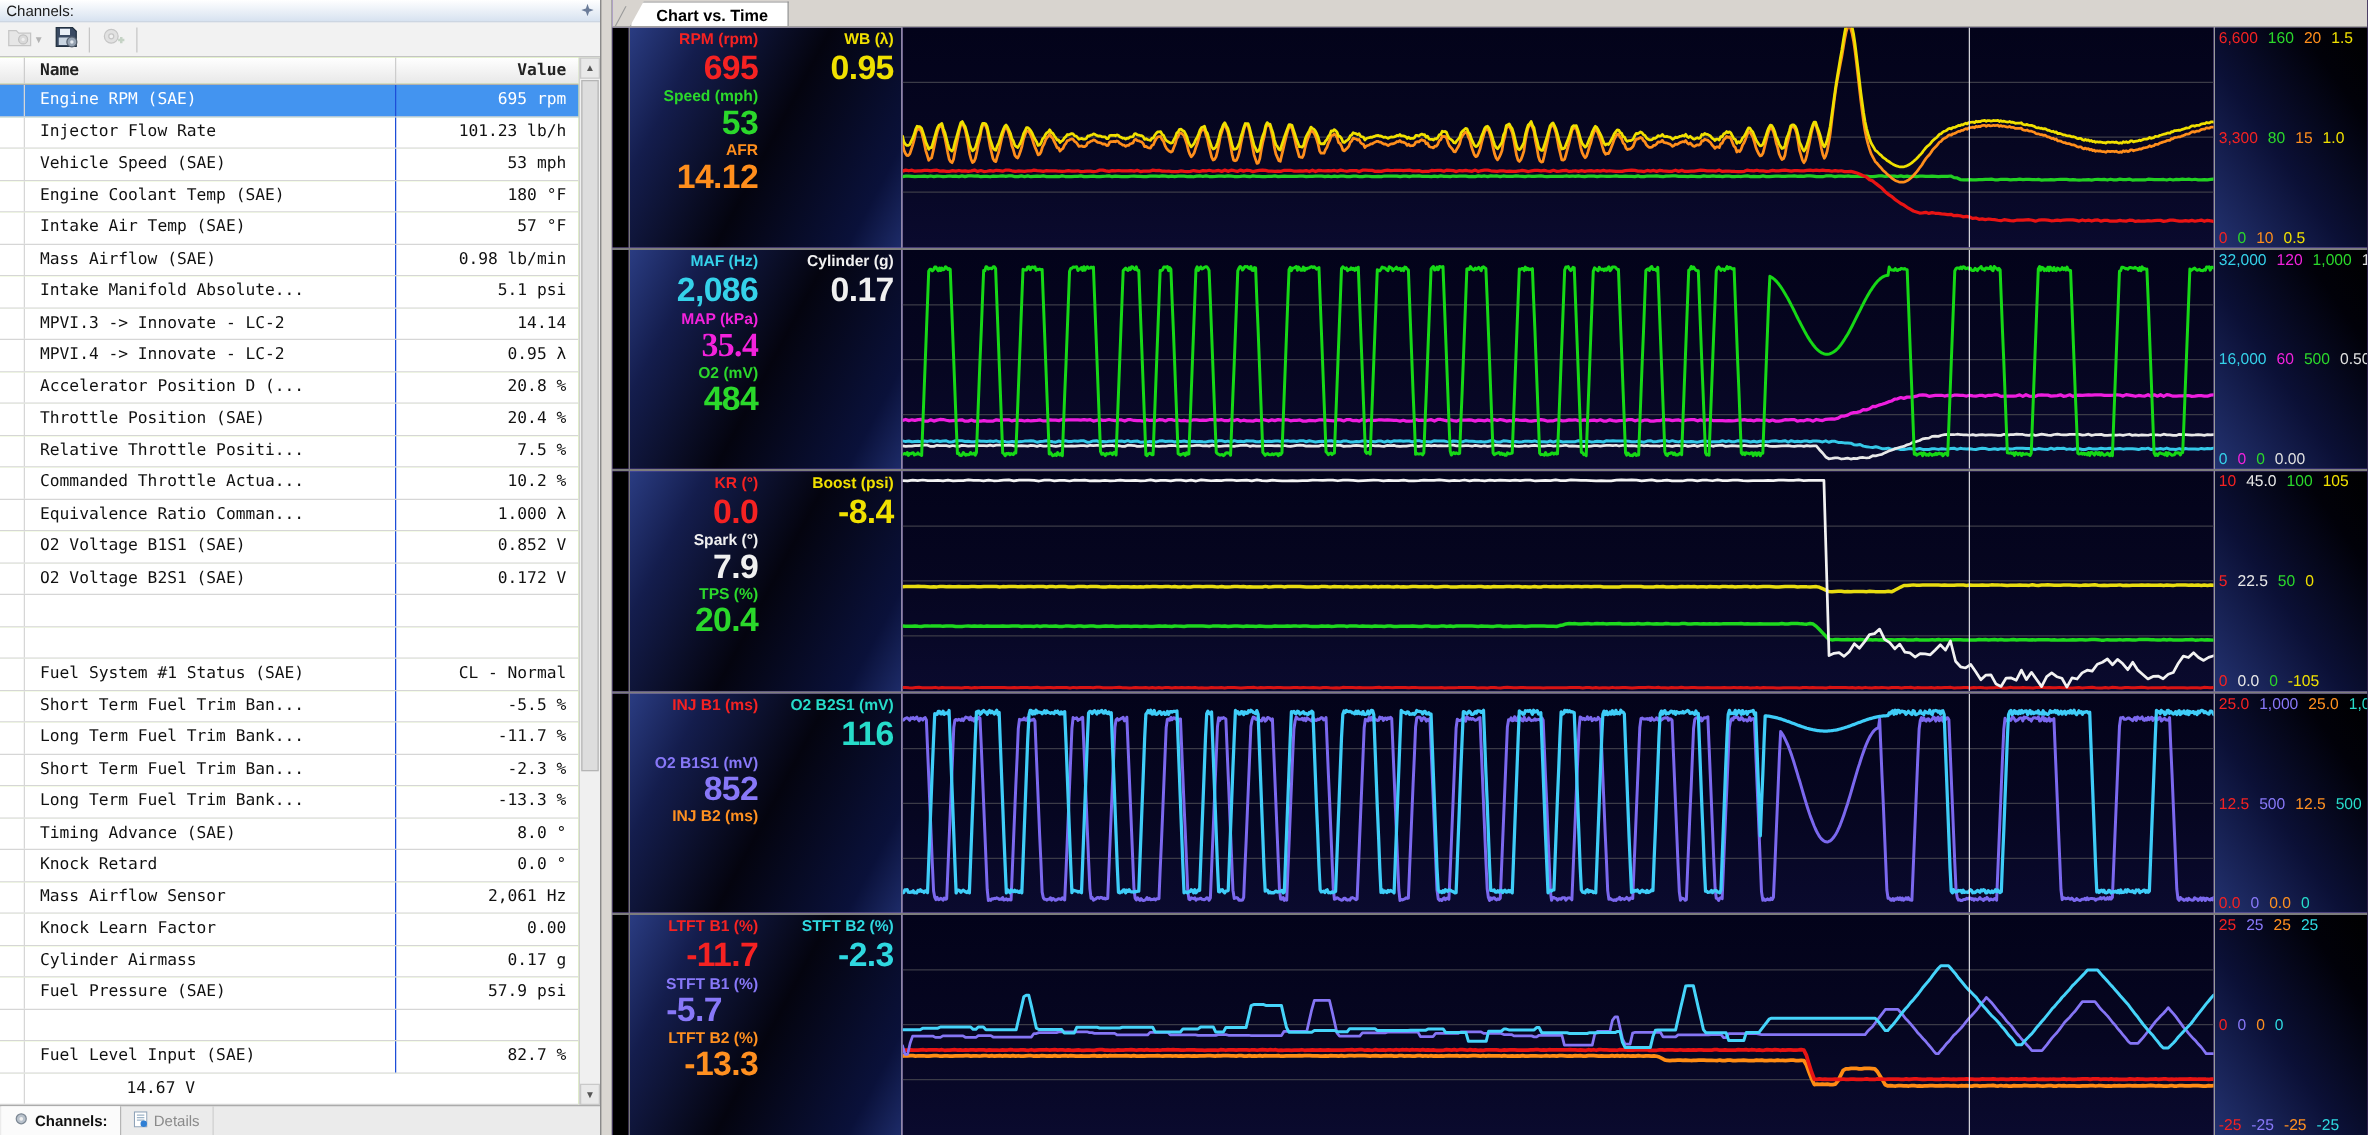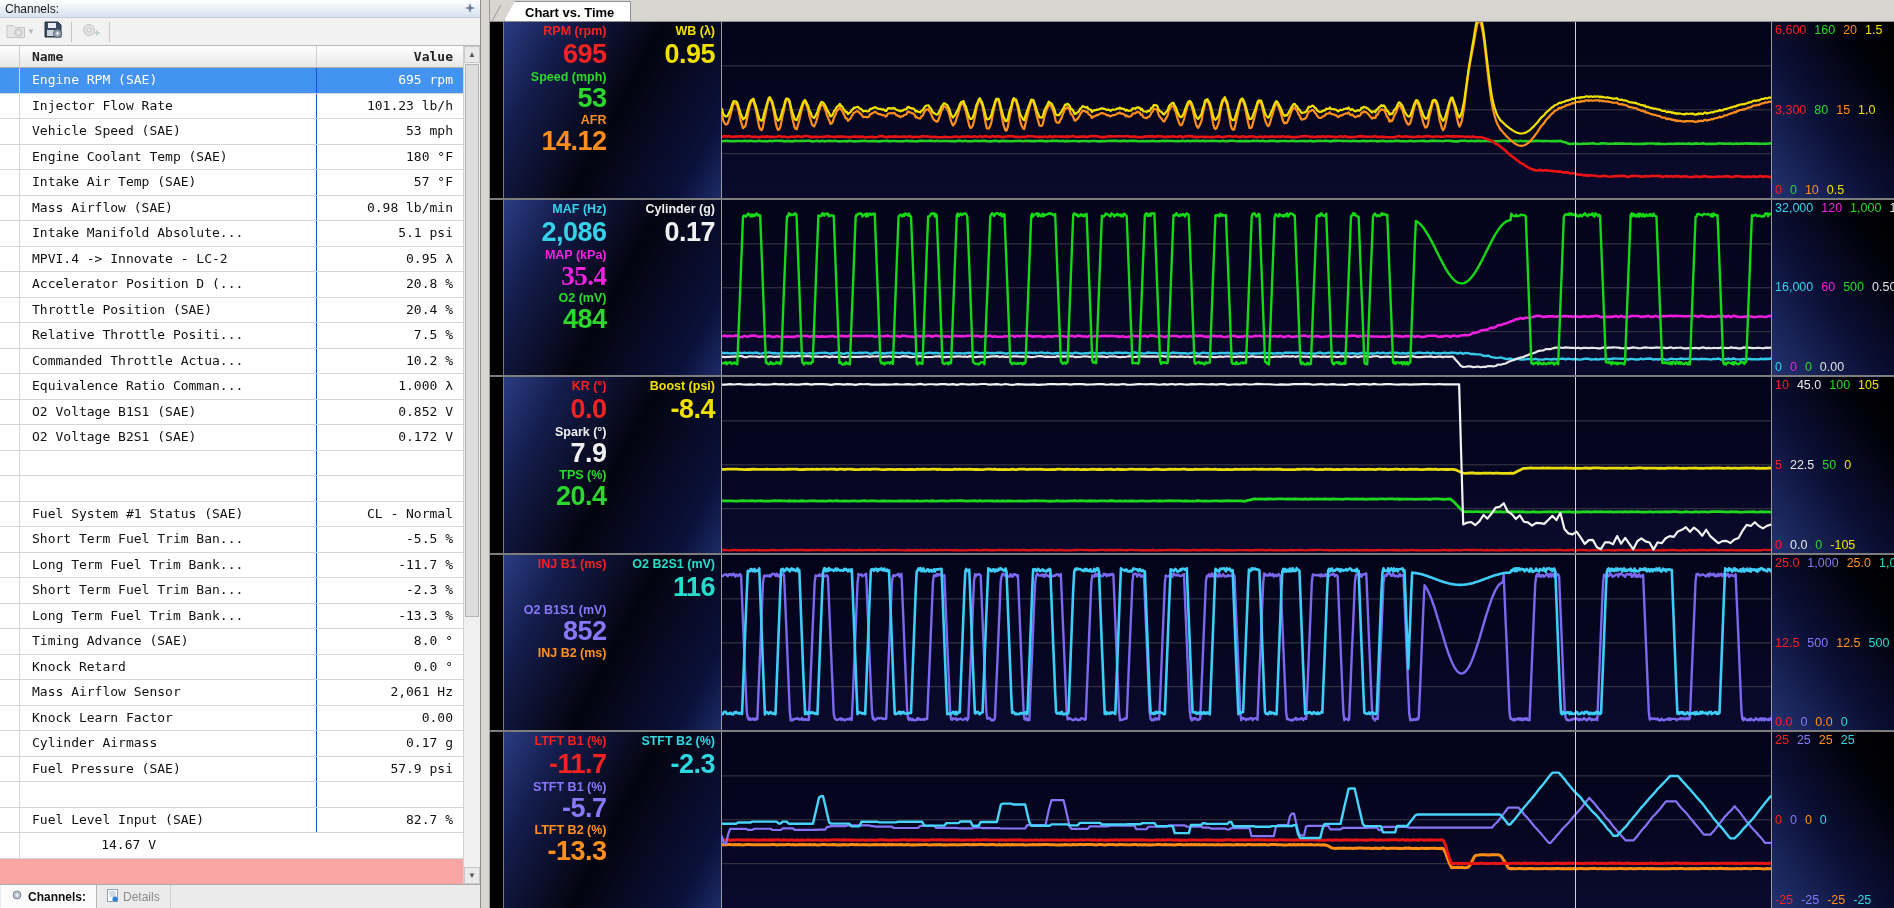--- a/index.html
+++ b/index.html
@@ -6,21 +6,21 @@
 *{box-sizing:border-box}
 .app{width:1894px;height:908px;display:flex;overflow:hidden;font-family:"Liberation Sans",sans-serif;background:#000;position:relative}
 
 .left{width:481px;background:#f2f2f2;display:flex;flex-direction:column;border-right:1px solid #8a8a8a}
 .ptitle{height:18px;background:linear-gradient(#ffffff,#d7e2f0);font-size:12px;color:#1a1a1a;display:flex;align-items:center;justify-content:space-between;padding:0 5px;border-bottom:1px solid #c3cedd;flex:none}
 .toolbar{height:28px;display:flex;align-items:center;gap:2px;padding:0 3px;background:#f2f2f2;border-bottom:1px solid #b5b5b5;flex:none}
 .tbtn{height:24px;display:flex;align-items:center;justify-content:center;padding:0 3px;border-radius:2px}
 .tbtn.dis{opacity:.5}
 .tsep{width:1px;height:20px;background:#c6c6c6;margin:0 3px}
 .caret{font-size:8px;color:#777;margin-left:1px}
-.table-area{flex:1;display:flex;min-height:0;background:#fca5a5}
+.table-area{flex:1;display:flex;min-height:0;background:#bef264}
 .tmain{flex:1;display:flex;flex-direction:column;min-width:0}
 .thead{height:22px;display:flex;background:linear-gradient(#ffffff,#e8e8e8);border-bottom:1px solid #b0b0b0;font:bold 13px "DejaVu Sans Mono",monospace;color:#222;flex:none}
 .th-m{width:20px;border-right:1px solid #cdcdcd}
 .th-n{flex:1;padding:3px 0 0 12px;border-right:1px solid #cdcdcd}
 .th-v{width:146px;text-align:right;padding:3px 10px 0 0}
 .tbody{flex:1;overflow:hidden;font:13px "DejaVu Sans Mono",monospace;color:#111}
 .trow{height:25.5px;display:flex;border-bottom:1px solid #d6d6d6;background:#fff}
 .mcell{width:20px;border-right:1px solid #d6d6d6}
 .ncell{flex:1;padding-left:12px;line-height:24px;white-space:nowrap;overflow:hidden;border-right:1px solid #1d4ed8}
 .vcell{width:146px;text-align:right;padding-right:10px;line-height:24px;white-space:nowrap}
@@ -132,20 +132,25 @@
               <div class="ncell">Mass Airflow (SAE)</div>
               <div class="vcell">0.98 lb/min</div>
             </div>
             <div class="trow">
               <div class="mcell"></div>
               <div class="ncell">Intake Manifold Absolute...</div>
               <div class="vcell">5.1 psi</div>
             </div>
             <div class="trow">
               <div class="mcell"></div>
+              <div class="ncell">MPVI.3 -&gt; Innovate - LC-2</div>
+              <div class="vcell">14.14</div>
+            </div>
+            <div class="trow">
+              <div class="mcell"></div>
               <div class="ncell">MPVI.4 -&gt; Innovate - LC-2</div>
               <div class="vcell">0.95 λ</div>
             </div>
             <div class="trow">
               <div class="mcell"></div>
               <div class="ncell">Accelerator Position D (...</div>
               <div class="vcell">20.8 %</div>
             </div>
             <div class="trow">
               <div class="mcell"></div>
@@ -469,21 +474,21 @@
           </div>
         </div>
         <div class="strip">
           <div class="lmargin"></div>
           <div class="vpanel">
             <div class="rlab" style="grid-area: 1 / 1; color: rgb(245, 34, 34);">LTFT B1 (%)</div>
             <div class="rlab" style="grid-area: 1 / 2; color: rgb(47, 216, 224);">STFT B2 (%)</div>
             <div class="rval" style="grid-area: 2 / 1; color: rgb(245, 34, 34);">-11.7</div>
             <div class="rval" style="grid-area: 2 / 2; color: rgb(47, 216, 224);">-2.3</div>
             <div class="rlab" style="grid-area: 3 / 1; color: rgb(136, 120, 248);">STFT B1 (%)</div>
-            <div class="rval" style="grid-area: 4 / 1; color: rgb(136, 120, 248);">-5.7</div>
+            <div class="rval" style="grid-area: 4 / 1; color: rgb(136, 120, 248); text-align: center;">-5.7</div>
             <div class="rlab" style="grid-area: 5 / 1; color: rgb(255, 144, 32);">LTFT B2 (%)</div>
             <div class="rval" style="grid-area: 6 / 1; color: rgb(255, 144, 32);">-13.3</div>
           </div>
           <div class="plot">
             <svg viewBox="0 0 1000 100" preserveAspectRatio="none">
               <line x1="0" x2="1000" y1="25" y2="25" stroke="#3b3b47" stroke-width="1" vector-effect="non-scaling-stroke"></line>
               <line x1="0" x2="1000" y1="50" y2="50" stroke="#3b3b47" stroke-width="1" vector-effect="non-scaling-stroke"></line>
               <line x1="0" x2="1000" y1="75" y2="75" stroke="#3b3b47" stroke-width="1" vector-effect="non-scaling-stroke"></line>
               <polyline points="0.0,64.25 2.0,64.11 4.0,64.21 6.0,64.10 8.0,64.08 10.0,64.28 12.0,64.13 14.0,64.21 16.0,64.13 18.0,64.26 20.0,64.29 22.0,64.14 24.0,64.12 26.1,64.11 28.1,64.24 30.1,64.27 32.1,64.14 34.1,64.20 36.1,64.26 38.1,64.25 40.1,64.22 42.1,64.23 44.1,64.22 46.1,64.17 48.1,64.07 50.1,64.07 52.1,64.31 54.1,64.15 56.1,64.18 58.1,64.24 60.1,64.23 62.1,64.06 64.1,64.12 66.1,64.29 68.1,64.08 70.1,64.34 72.1,64.15 74.1,64.08 76.2,64.27 78.2,64.11 80.2,64.17 82.2,64.27 84.2,64.08 86.2,64.28 88.2,64.12 90.2,64.29 92.2,64.33 94.2,64.16 96.2,64.11 98.2,64.12 100.2,64.29 102.2,64.22 104.2,64.26 106.2,64.09 108.2,64.19 110.2,64.33 112.2,64.23 114.2,64.30 116.2,64.07 118.2,64.28 120.2,64.34 122.2,64.13 124.2,64.07 126.3,64.25 128.3,64.09 130.3,64.15 132.3,64.28 134.3,64.25 136.3,64.22 138.3,64.25 140.3,64.29 142.3,64.27 144.3,64.18 146.3,64.07 148.3,64.25 150.3,64.20 152.3,64.24 154.3,64.06 156.3,64.33 158.3,64.07 160.3,64.22 162.3,64.08 164.3,64.15 166.3,64.19 168.3,64.22 170.3,64.09 172.3,64.19 174.3,64.29 176.4,64.06 178.4,64.28 180.4,64.33 182.4,64.17 184.4,64.32 186.4,64.14 188.4,64.14 190.4,64.22 192.4,64.14 194.4,64.09 196.4,64.23 198.4,64.29 200.4,64.16 202.4,64.21 204.4,64.22 206.4,64.24 208.4,64.13 210.4,64.33 212.4,64.18 214.4,64.33 216.4,64.22 218.4,64.22 220.4,64.25 222.4,64.14 224.4,64.29 226.5,64.17 228.5,64.17 230.5,64.17 232.5,64.08 234.5,64.09 236.5,64.15 238.5,64.25 240.5,64.07 242.5,64.23 244.5,64.07 246.5,64.12 248.5,64.10 250.5,64.21 252.5,64.22 254.5,64.25 256.5,64.10 258.5,64.06 260.5,64.25 262.5,64.33 264.5,64.06 266.5,64.30 268.5,64.20 270.5,64.24 272.5,64.06 274.5,64.33 276.6,64.09 278.6,64.16 280.6,64.22 282.6,64.17 284.6,64.21 286.6,64.08 288.6,64.35 290.6,64.33 292.6,64.23 294.6,64.16 296.6,64.13 298.6,64.17 300.6,64.16 302.6,64.06 304.6,64.19 306.6,64.06 308.6,64.10 310.6,64.09 312.6,64.22 314.6,64.15 316.6,64.20 318.6,64.29 320.6,64.31 322.6,64.22 324.6,64.31 326.7,64.07 328.7,64.22 330.7,64.14 332.7,64.32 334.7,64.08 336.7,64.25 338.7,64.20 340.7,64.12 342.7,64.12 344.7,64.18 346.7,64.08 348.7,64.07 350.7,64.12 352.7,64.12 354.7,64.23 356.7,64.32 358.7,64.13 360.7,64.10 362.7,64.15 364.7,64.34 366.7,64.18 368.7,64.10 370.7,64.14 372.7,64.07 374.7,64.28 376.8,64.34 378.8,64.09 380.8,64.07 382.8,64.25 384.8,64.20 386.8,64.19 388.8,64.28 390.8,64.25 392.8,64.09 394.8,64.07 396.8,64.32 398.8,64.13 400.8,64.34 402.8,64.11 404.8,64.29 406.8,64.17 408.8,64.30 410.8,64.20 412.8,64.28 414.8,64.13 416.8,64.05 418.8,64.17 420.8,64.17 422.8,64.07 424.8,64.26 426.9,64.14 428.9,64.21 430.9,64.33 432.9,64.20 434.9,64.08 436.9,64.11 438.9,64.17 440.9,64.29 442.9,64.11 444.9,64.27 446.9,64.09 448.9,64.20 450.9,64.13 452.9,64.19 454.9,64.13 456.9,64.29 458.9,64.05 460.9,64.24 462.9,64.28 464.9,64.19 466.9,64.27 468.9,64.19 470.9,64.29 472.9,64.06 474.9,64.29 477.0,64.27 479.0,64.23 481.0,64.21 483.0,64.14 485.0,64.24 487.0,64.33 489.0,64.24 491.0,64.07 493.0,64.24 495.0,64.22 497.0,64.16 499.0,64.33 501.0,64.09 503.0,64.08 505.0,64.15 507.0,64.25 509.0,64.15 511.0,64.27 513.0,64.10 515.0,64.19 517.0,64.10 519.0,64.27 521.0,64.32 523.0,64.06 525.1,64.10 527.1,64.09 529.1,64.15 531.1,64.26 533.1,64.23 535.1,64.34 537.1,64.31 539.1,64.29 541.1,64.08 543.1,64.32 545.1,64.10 547.1,64.31 549.1,64.06 551.1,64.27 553.1,64.12 555.1,64.26 557.1,64.20 559.1,64.27 561.1,64.11 563.1,64.24 565.1,64.34 567.1,64.14 569.1,64.14 571.1,64.32 573.1,64.16 575.2,64.36 577.2,64.72 579.2,65.32 581.2,65.98 583.2,66.27 585.2,66.32 587.2,66.20 589.2,66.27 591.2,66.17 593.2,66.11 595.2,66.28 597.2,66.15 599.2,66.22 601.2,66.29 603.2,66.25 605.2,66.22 607.2,66.11 609.2,66.13 611.2,66.16 613.2,66.23 615.2,66.27 617.2,66.24 619.2,66.29 621.2,66.35 623.2,66.08 625.3,66.34 627.3,66.35 629.3,66.09 631.3,66.13 633.3,66.32 635.3,66.33 637.3,66.21 639.3,66.22 641.3,66.15 643.3,66.21 645.3,66.30 647.3,66.35 649.3,66.32 651.3,66.10 653.3,66.23 655.3,66.09 657.3,66.32 659.3,66.34 661.3,66.20 663.3,66.28 665.3,66.31 667.3,66.13 669.3,66.29 671.3,66.20 673.3,66.32 675.4,66.22 677.4,66.15 679.4,66.15 681.4,66.31 683.4,66.33 685.4,66.20 687.4,66.29 689.4,68.35 691.4,71.66 693.4,74.72 695.4,77.25 697.4,77.07 699.4,77.17 701.4,77.05 703.4,77.13 705.4,77.05 707.4,77.29 709.4,77.24 711.4,77.05 713.4,75.55 715.4,73.20 717.4,70.76 719.4,70.13 721.4,70.09 723.4,69.92 725.5,69.89 727.5,69.89 729.5,70.09 731.5,70.09 733.5,69.88 735.5,69.91 737.5,69.92 739.5,69.97 741.5,70.12 743.5,71.35 745.5,73.33 747.5,75.23 749.5,77.37 751.5,77.88 753.5,77.70 755.5,77.84 757.5,77.91 759.5,77.74 761.5,77.78 763.5,77.86 765.5,77.85 767.5,77.91 769.5,77.78 771.5,77.70 773.5,77.91 775.6,77.83 777.6,77.93 779.6,77.84 781.6,77.85 783.6,77.71 785.6,77.73 787.6,77.81 789.6,77.86 791.6,77.75 793.6,77.85 795.6,77.69 797.6,77.77 799.6,77.86 801.6,77.74 803.6,77.89 805.6,77.91 807.6,77.74 809.6,77.87 811.6,77.71 813.6,77.91 815.6,77.94 817.6,77.72 819.6,77.77 821.6,77.94 823.6,77.84 825.7,77.86 827.7,77.73 829.7,77.75 831.7,77.66 833.7,77.84 835.7,77.92 837.7,77.68 839.7,77.90 841.7,77.74 843.7,77.94 845.7,77.93 847.7,77.71 849.7,77.86 851.7,77.80 853.7,77.81 855.7,77.67 857.7,77.72 859.7,77.82 861.7,77.88 863.7,77.82 865.7,77.67 867.7,77.89 869.7,77.93 871.7,77.87 873.7,77.70 875.8,77.68 877.8,77.94 879.8,77.93 881.8,77.68 883.8,77.85 885.8,77.74 887.8,77.91 889.8,77.81 891.8,77.88 893.8,77.89 895.8,77.92 897.8,77.94 899.8,77.81 901.8,77.83 903.8,77.83 905.8,77.74 907.8,77.77 909.8,77.91 911.8,77.79 913.8,77.75 915.8,77.80 917.8,77.95 919.8,77.82 921.8,77.93 923.8,77.79 925.9,77.81 927.9,77.73 929.9,77.86 931.9,77.85 933.9,77.79 935.9,77.73 937.9,77.80 939.9,77.70 941.9,77.86 943.9,77.80 945.9,77.78 947.9,77.89 949.9,77.72 951.9,77.66 953.9,77.74 955.9,77.91 957.9,77.75 959.9,77.84 961.9,77.93 963.9,77.92 965.9,77.87 967.9,77.68 969.9,77.94 971.9,77.91 973.9,77.73 976.0,77.70 978.0,77.81 980.0,77.88 982.0,77.81 984.0,77.70 986.0,77.78 988.0,77.70 990.0,77.81 992.0,77.93 994.0,77.95 996.0,77.78 998.0,77.87 1000.0,77.78" fill="none" stroke="#ff8c14" stroke-width="3" stroke-linejoin="round" stroke-linecap="round" vector-effect="non-scaling-stroke"></polyline>
               <polyline points="0.0,61.47 2.0,61.53 4.0,61.51 6.0,61.41 8.0,61.59 10.0,61.51 12.0,61.56 14.0,61.41 16.0,61.39 18.0,61.51 20.0,61.47 22.0,61.50 24.0,61.41 26.1,61.49 28.1,61.54 30.1,61.38 32.1,61.63 34.1,61.56 36.1,61.61 38.1,61.50 40.1,61.38 42.1,61.58 44.1,61.42 46.1,61.62 48.1,61.41 50.1,61.53 52.1,61.41 54.1,61.41 56.1,61.59 58.1,61.43 60.1,61.44 62.1,61.47 64.1,61.64 66.1,61.42 68.1,61.60 70.1,61.60 72.1,61.53 74.1,61.62 76.2,61.46 78.2,61.61 80.2,61.51 82.2,61.38 84.2,61.50 86.2,61.58 88.2,61.51 90.2,61.47 92.2,61.44 94.2,61.61 96.2,61.63 98.2,61.38 100.2,61.63 102.2,61.54 104.2,61.47 106.2,61.42 108.2,61.41 110.2,61.39 112.2,61.56 114.2,61.44 116.2,61.38 118.2,61.56 120.2,61.46 122.2,61.41 124.2,61.62 126.3,61.43 128.3,61.57 130.3,61.64 132.3,61.56 134.3,61.47 136.3,61.62 138.3,61.65 140.3,61.52 142.3,61.51 144.3,61.62 146.3,61.64 148.3,61.45 150.3,61.37 152.3,61.36 154.3,61.56 156.3,61.55 158.3,61.62 160.3,61.60 162.3,61.63 164.3,61.43 166.3,61.58 168.3,61.52 170.3,61.45 172.3,61.40 174.3,61.37 176.4,61.46 178.4,61.62 180.4,61.42 182.4,61.48 184.4,61.57 186.4,61.37 188.4,61.57 190.4,61.57 192.4,61.59 194.4,61.45 196.4,61.62 198.4,61.44 200.4,61.40 202.4,61.37 204.4,61.44 206.4,61.37 208.4,61.42 210.4,61.42 212.4,61.56 214.4,61.52 216.4,61.49 218.4,61.39 220.4,61.48 222.4,61.42 224.4,61.57 226.5,61.53 228.5,61.58 230.5,61.64 232.5,61.54 234.5,61.53 236.5,61.55 238.5,61.51 240.5,61.64 242.5,61.39 244.5,61.40 246.5,61.63 248.5,61.42 250.5,61.41 252.5,61.42 254.5,61.58 256.5,61.46 258.5,61.46 260.5,61.49 262.5,61.44 264.5,61.61 266.5,61.40 268.5,61.47 270.5,61.62 272.5,61.50 274.5,61.36 276.6,61.46 278.6,61.54 280.6,61.37 282.6,61.51 284.6,61.38 286.6,61.64 288.6,61.59 290.6,61.62 292.6,61.57 294.6,61.54 296.6,61.64 298.6,61.53 300.6,61.54 302.6,61.60 304.6,61.39 306.6,61.63 308.6,61.54 310.6,61.57 312.6,61.43 314.6,61.56 316.6,61.52 318.6,61.47 320.6,61.51 322.6,61.59 324.6,61.46 326.7,61.55 328.7,61.61 330.7,61.61 332.7,61.54 334.7,61.57 336.7,61.60 338.7,61.50 340.7,61.46 342.7,61.36 344.7,61.58 346.7,61.43 348.7,61.39 350.7,61.39 352.7,61.62 354.7,61.42 356.7,61.58 358.7,61.63 360.7,61.35 362.7,61.54 364.7,61.59 366.7,61.45 368.7,61.63 370.7,61.40 372.7,61.50 374.7,61.53 376.8,61.38 378.8,61.60 380.8,61.39 382.8,61.46 384.8,61.39 386.8,61.55 388.8,61.36 390.8,61.50 392.8,61.40 394.8,61.52 396.8,61.38 398.8,61.53 400.8,61.40 402.8,61.54 404.8,61.49 406.8,61.62 408.8,61.64 410.8,61.64 412.8,61.55 414.8,61.37 416.8,61.45 418.8,61.59 420.8,61.35 422.8,61.63 424.8,61.38 426.9,61.36 428.9,61.43 430.9,61.61 432.9,61.36 434.9,61.60 436.9,61.47 438.9,61.65 440.9,61.61 442.9,61.63 444.9,61.48 446.9,61.45 448.9,61.45 450.9,61.46 452.9,61.46 454.9,61.58 456.9,61.63 458.9,61.44 460.9,61.53 462.9,61.43 464.9,61.49 466.9,61.44 468.9,61.56 470.9,61.58 472.9,61.58 474.9,61.56 477.0,61.61 479.0,61.45 481.0,61.40 483.0,61.37 485.0,61.38 487.0,61.59 489.0,61.45 491.0,61.56 493.0,61.39 495.0,61.45 497.0,61.49 499.0,61.39 501.0,61.48 503.0,61.44 505.0,61.42 507.0,61.48 509.0,61.35 511.0,61.42 513.0,61.42 515.0,61.53 517.0,61.43 519.0,61.54 521.0,61.64 523.0,61.38 525.1,61.57 527.1,61.39 529.1,61.62 531.1,61.36 533.1,61.39 535.1,61.50 537.1,61.49 539.1,61.51 541.1,61.52 543.1,61.51 545.1,61.62 547.1,61.37 549.1,61.44 551.1,61.35 553.1,61.61 555.1,61.44 557.1,61.56 559.1,61.48 561.1,61.36 563.1,61.41 565.1,61.47 567.1,61.37 569.1,61.63 571.1,61.62 573.1,61.65 575.2,61.62 577.2,61.48 579.2,61.43 581.2,61.60 583.2,61.46 585.2,61.50 587.2,61.50 589.2,61.61 591.2,61.51 593.2,61.39 595.2,61.52 597.2,61.56 599.2,61.47 601.2,61.60 603.2,61.43 605.2,61.55 607.2,61.45 609.2,61.45 611.2,61.58 613.2,61.51 615.2,61.58 617.2,61.57 619.2,61.38 621.2,61.37 623.2,61.61 625.3,61.54 627.3,61.40 629.3,61.52 631.3,61.51 633.3,61.55 635.3,61.52 637.3,61.37 639.3,61.41 641.3,61.40 643.3,61.37 645.3,61.60 647.3,61.38 649.3,61.40 651.3,61.62 653.3,61.41 655.3,61.63 657.3,61.53 659.3,61.37 661.3,61.45 663.3,61.60 665.3,61.36 667.3,61.43 669.3,61.63 671.3,61.48 673.3,61.54 675.4,61.41 677.4,61.48 679.4,61.55 681.4,61.51 683.4,61.49 685.4,61.36 687.4,61.57 689.4,63.98 691.4,68.07 693.4,71.74 695.4,74.93 697.4,74.85 699.4,74.67 701.4,74.88 703.4,74.74 705.4,74.93 707.4,74.89 709.4,74.91 711.4,74.75 713.4,74.84 715.4,74.89 717.4,74.72 719.4,74.86 721.4,74.92 723.4,74.79 725.5,74.80 727.5,74.93 729.5,74.87 731.5,74.89 733.5,74.82 735.5,74.70 737.5,74.91 739.5,74.91 741.5,74.94 743.5,74.67 745.5,74.79 747.5,74.78 749.5,74.91 751.5,74.82 753.5,74.81 755.5,74.73 757.5,74.73 759.5,74.76 761.5,74.85 763.5,74.87 765.5,74.65 767.5,74.92 769.5,74.80 771.5,74.71 773.5,74.68 775.6,74.83 777.6,74.84 779.6,74.94 781.6,74.79 783.6,74.77 785.6,74.83 787.6,74.94 789.6,74.86 791.6,74.88 793.6,74.66 795.6,74.78 797.6,74.75 799.6,74.87 801.6,74.77 803.6,74.90 805.6,74.80 807.6,74.79 809.6,74.76 811.6,74.69 813.6,74.78 815.6,74.72 817.6,74.84 819.6,74.90 821.6,74.91 823.6,74.68 825.7,74.77 827.7,74.75 829.7,74.82 831.7,74.65 833.7,74.81 835.7,74.88 837.7,74.72 839.7,74.75 841.7,74.86 843.7,74.91 845.7,74.67 847.7,74.75 849.7,74.66 851.7,74.83 853.7,74.81 855.7,74.66 857.7,74.92 859.7,74.92 861.7,74.74 863.7,74.65 865.7,74.85 867.7,74.84 869.7,74.79 871.7,74.92 873.7,74.86 875.8,74.83 877.8,74.73 879.8,74.93 881.8,74.90 883.8,74.81 885.8,74.66 887.8,74.88 889.8,74.72 891.8,74.92 893.8,74.94 895.8,74.83 897.8,74.82 899.8,74.67 901.8,74.68 903.8,74.70 905.8,74.92 907.8,74.67 909.8,74.66 911.8,74.70 913.8,74.91 915.8,74.72 917.8,74.72 919.8,74.87 921.8,74.68 923.8,74.87 925.9,74.82 927.9,74.84 929.9,74.84 931.9,74.85 933.9,74.91 935.9,74.70 937.9,74.82 939.9,74.92 941.9,74.68 943.9,74.78 945.9,74.76 947.9,74.84 949.9,74.92 951.9,74.73 953.9,74.74 955.9,74.69 957.9,74.93 959.9,74.79 961.9,74.70 963.9,74.71 965.9,74.89 967.9,74.76 969.9,74.86 971.9,74.83 973.9,74.74 976.0,74.72 978.0,74.74 980.0,74.74 982.0,74.70 984.0,74.80 986.0,74.72 988.0,74.83 990.0,74.76 992.0,74.79 994.0,74.83 996.0,74.94 998.0,74.79 1000.0,74.80" fill="none" stroke="#e81414" stroke-width="3" stroke-linejoin="round" stroke-linecap="round" vector-effect="non-scaling-stroke"></polyline>

